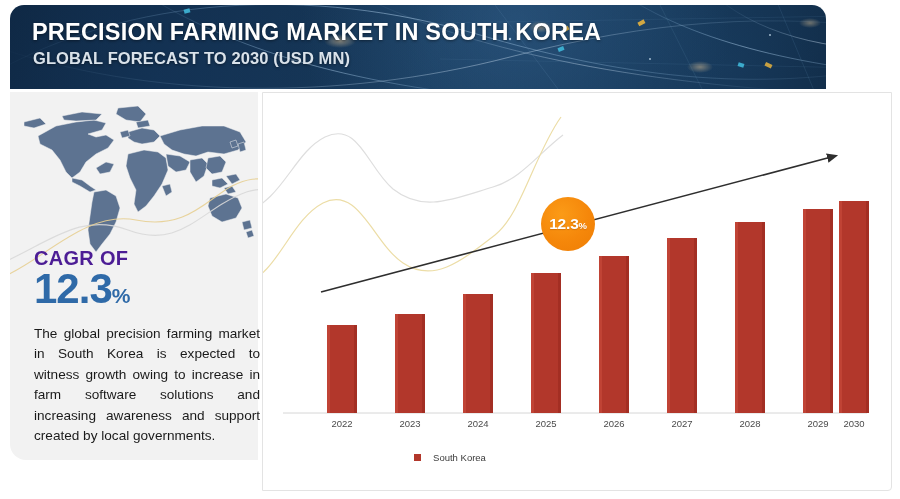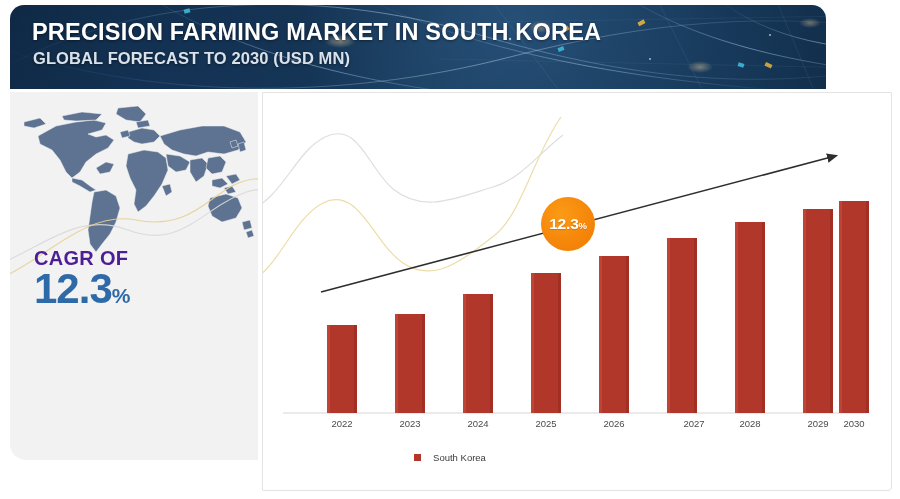--- a/index.html
+++ b/index.html
@@ -187,20 +187,21 @@
 
         <g fill="none" stroke-width="1.1">
           <path d="M-10,172 C40,150 70,120 118,138 C160,154 180,132 212,112 C232,100 244,96 258,98" stroke="#d8d8d8" opacity=".9"></path>
           <path d="M-10,186 C30,172 74,118 126,128 C176,138 196,108 222,94 C238,86 248,86 258,88" stroke="#e7cf92" opacity=".9"></path>
         </g>
       </svg>
     </div>
 
     <div class="cagr-of">CAGR OF</div>
     <div class="cagr-val"><span>12.3</span><span class="cagr-pct">%</span></div>
+    <div class="para">The global precision farming market in South Korea is expected to witness growth owing to increase in farm software solutions and increasing awareness and support created by local governments.</div>
   </div>
 
   <div class="chartpanel">
     <svg class="chart-svg" width="628" height="397" viewBox="0 0 628 397">
       <defs>
         <marker id="arrowhead" markerWidth="7" markerHeight="7" refX="5" refY="3" orient="auto">
           <polygon points="0 0, 7 3, 0 6" fill="#2e2e2e"></polygon>
         </marker>
       </defs>
 
@@ -260,21 +261,21 @@
             <rect x="603" y="108" width="3" height="212" fill="#9d2c21" opacity=".75"></rect>
           </g>
       </g>
     </svg>
 
     <div class="xlabel" style="left:56px;top:325px;">2022</div>
     <div class="xlabel" style="left:124px;top:325px;">2023</div>
     <div class="xlabel" style="left:192px;top:325px;">2024</div>
     <div class="xlabel" style="left:260px;top:325px;">2025</div>
     <div class="xlabel" style="left:328px;top:325px;">2026</div>
-    <div class="xlabel" style="left:408px;top:325px;text-align:center;">2027</div>
+    <div class="xlabel" style="left:396px;top:325px;text-align:center;">2027</div>
     <div class="xlabel" style="left:464px;top:325px;">2028</div>
     <div class="xlabel" style="left:532px;top:325px;">2029</div>
     <div class="xlabel" style="left:568px;top:325px;">2030</div>
   </div>
 
   <div class="bubble">
     <span><span>12.3</span><span class="pc">%</span></span>
   </div>
 
   <div class="legend">

